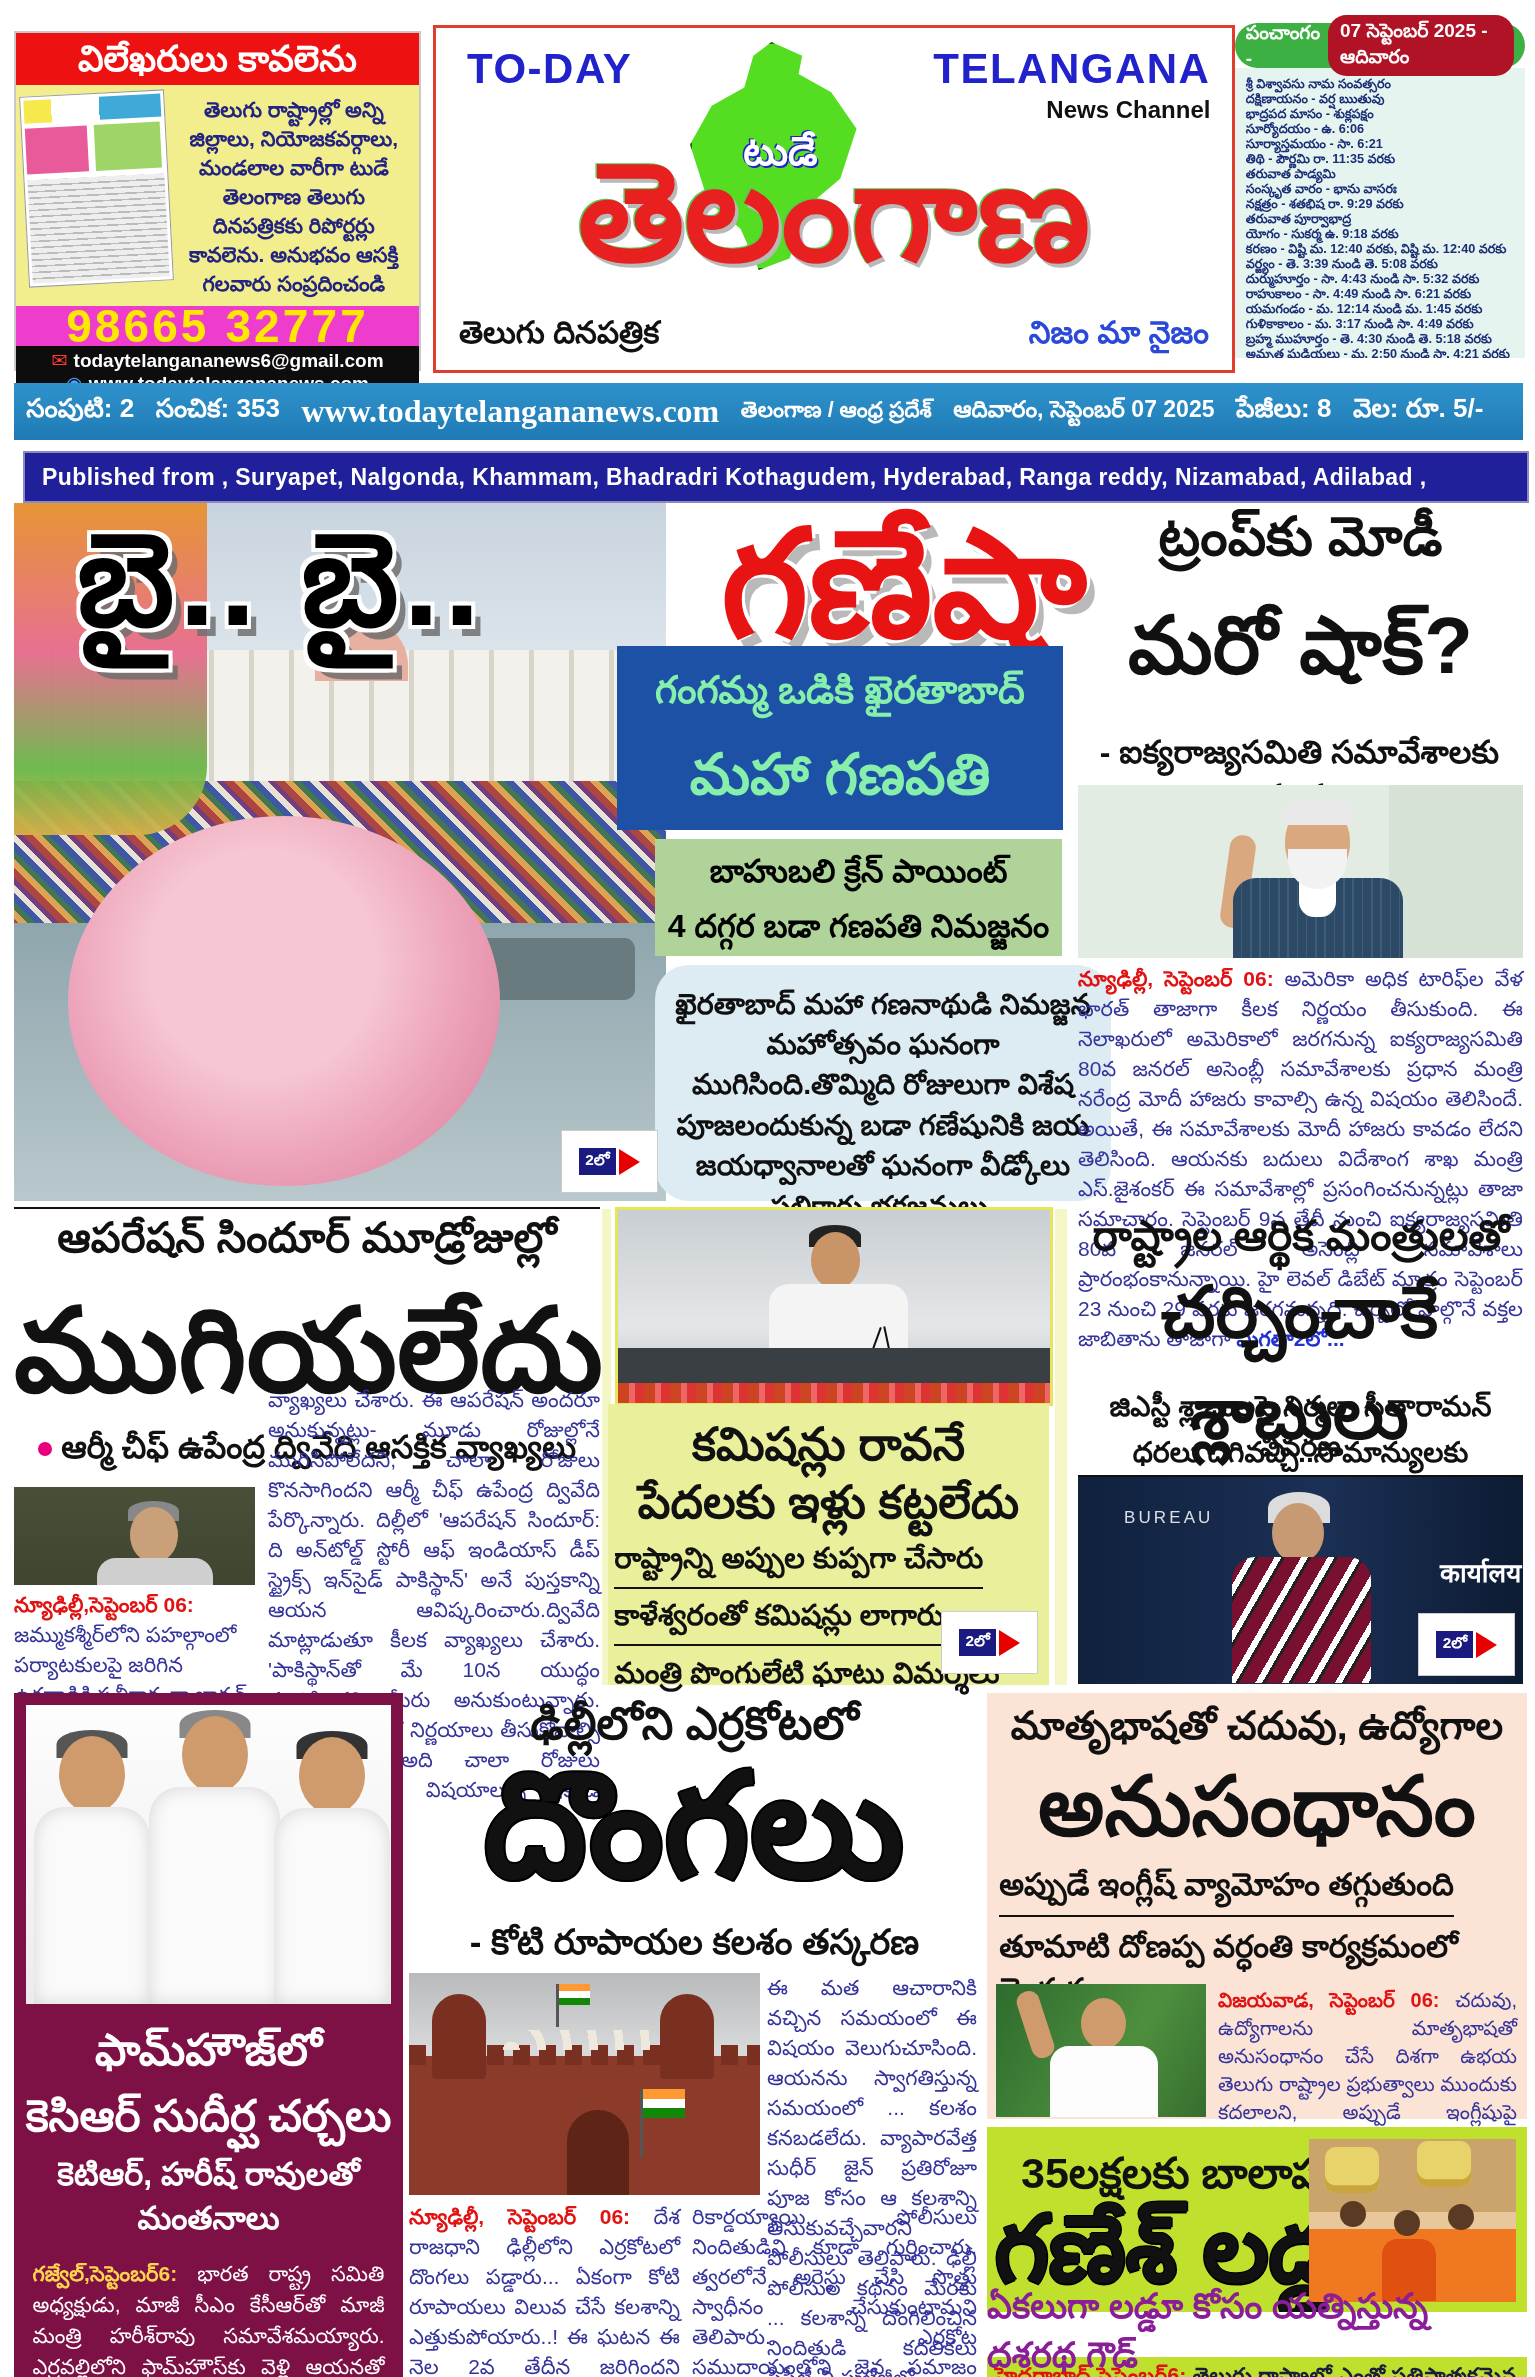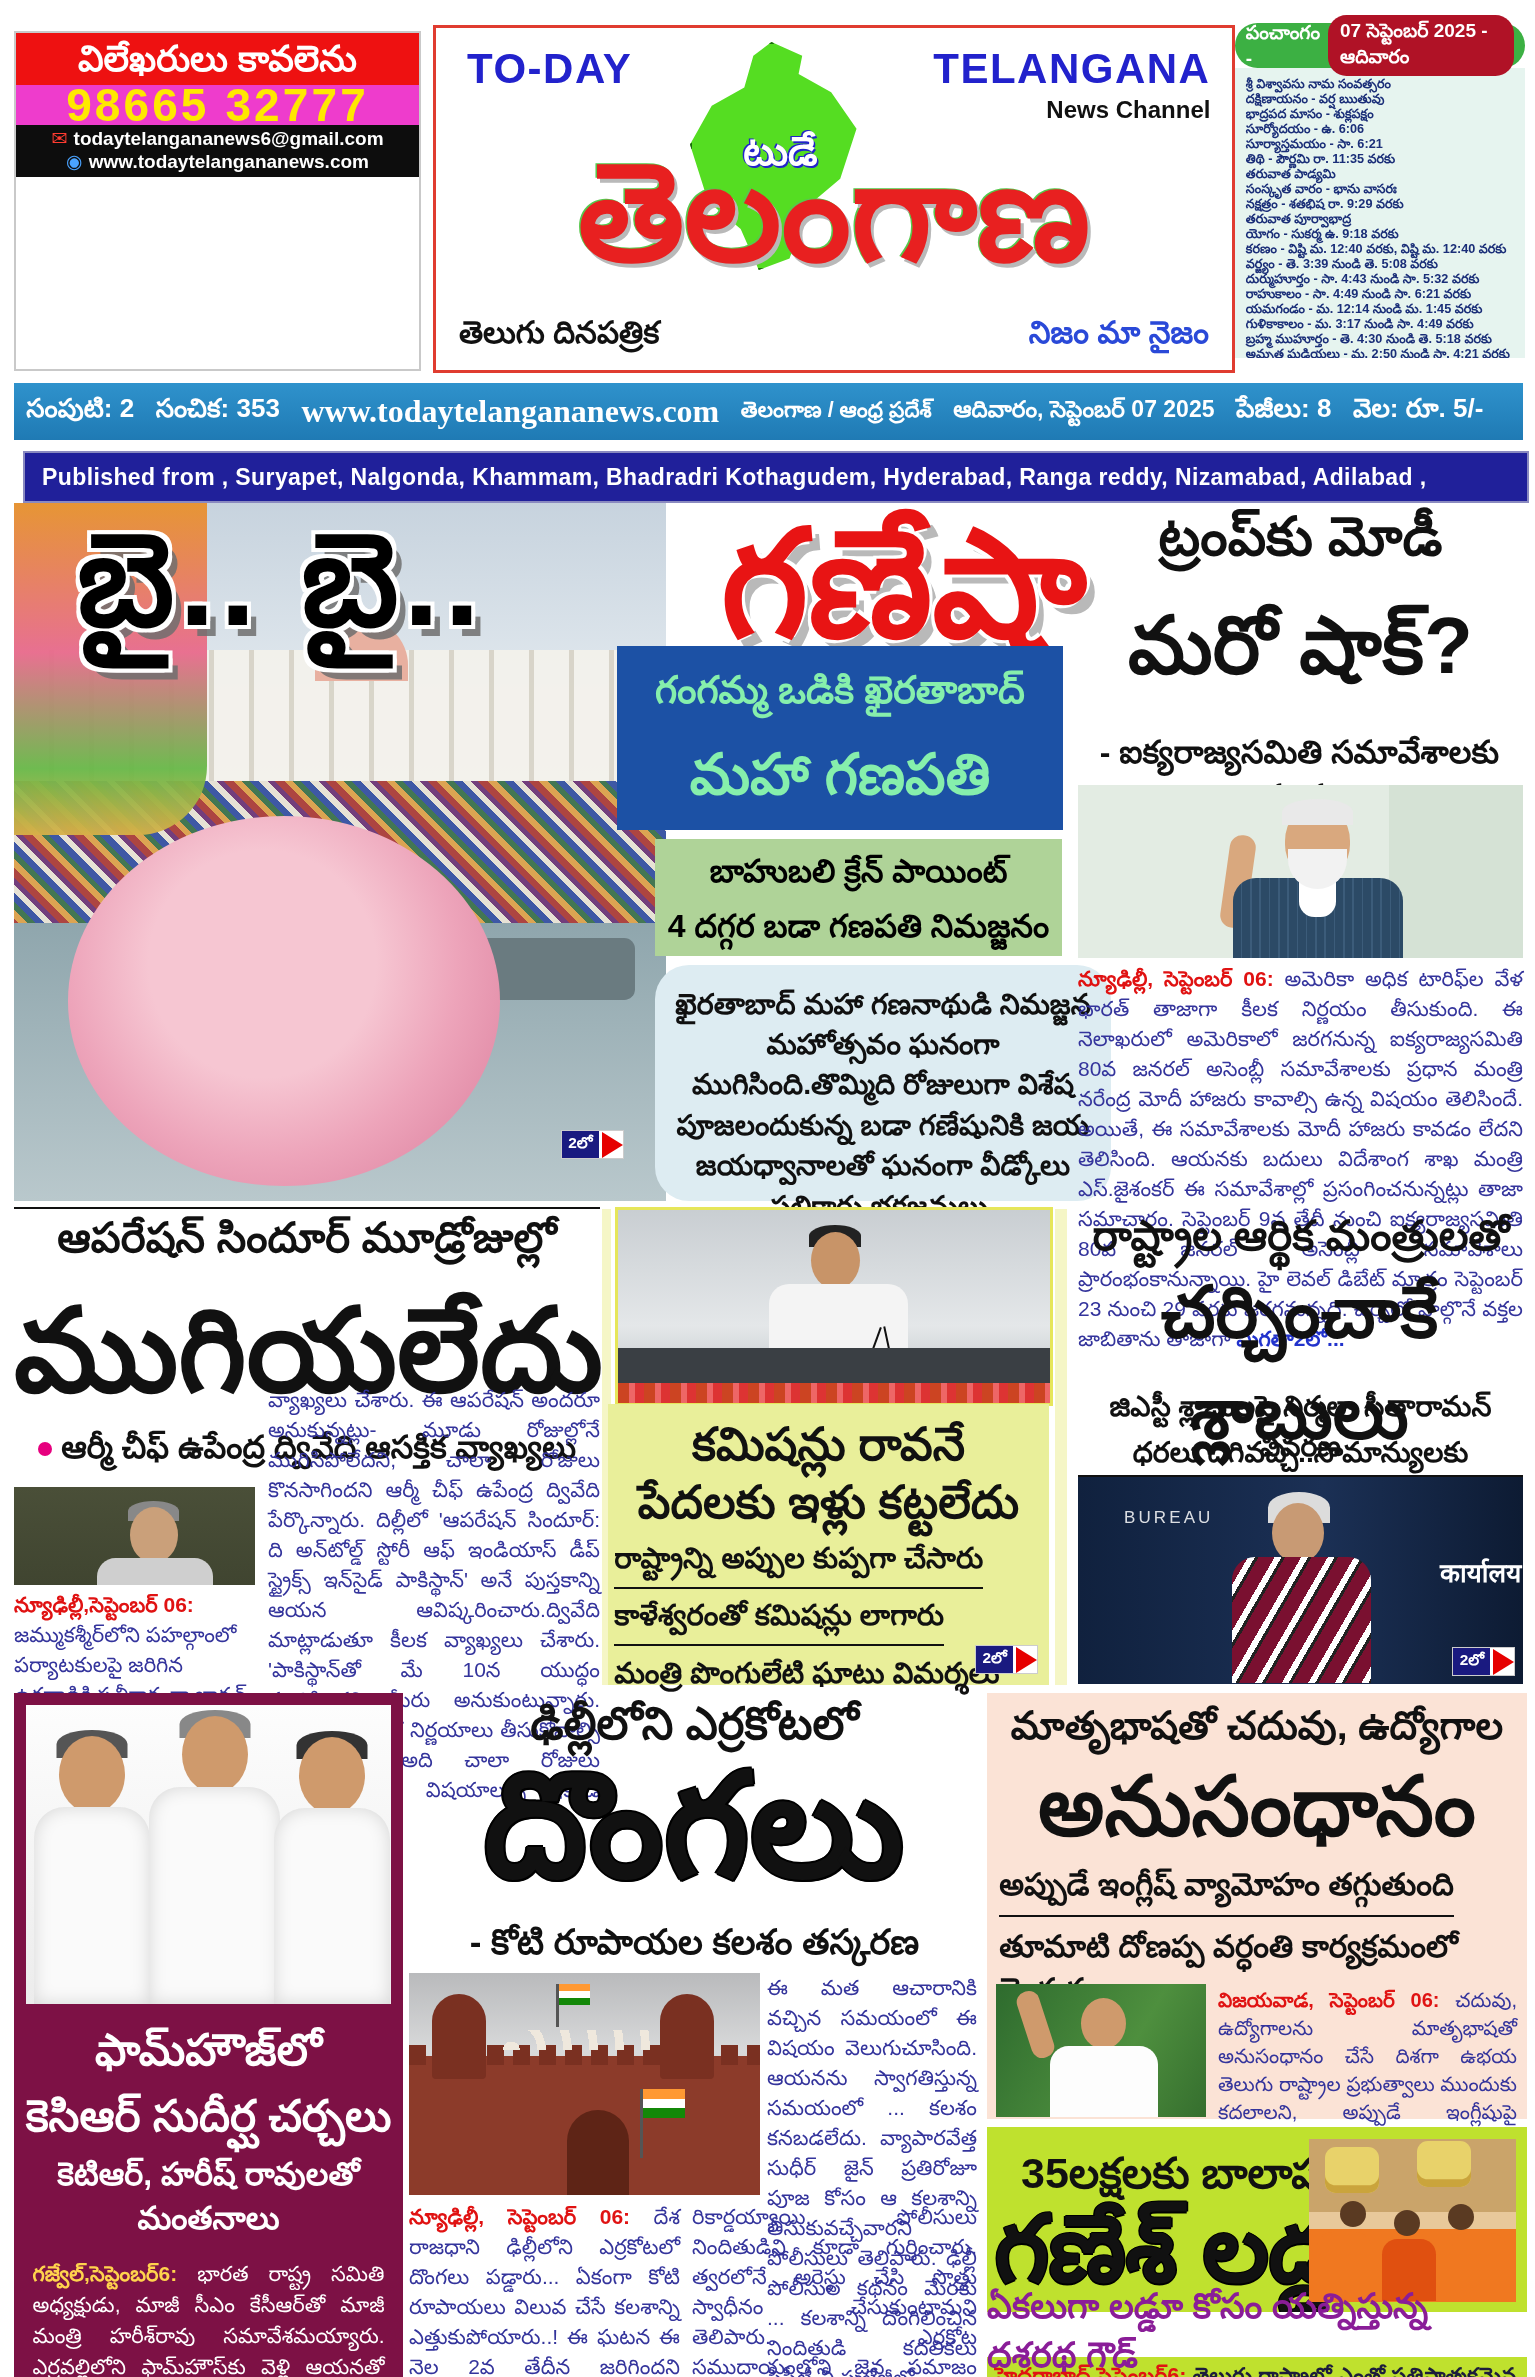--- a/index.html
+++ b/index.html
@@ -65,21 +65,21 @@
      text-shadow:-3.9px -3.9px 0 #fff,3.9px -3.9px 0 #fff,-3.9px 3.9px 0 #fff,3.9px 3.9px 0 #fff,9.3px 10.8px 0 rgba(110,110,110,.85);}
   .lead-red{font-weight:bold;font-size:150px;line-height:1;color:#e81414;white-space:nowrap;
      text-shadow:-3.1px -3.1px 0 #fff,3.1px -3.1px 0 #fff,-3.1px 3.1px 0 #fff,7.7px 9.3px 0 #b9b9b9;}
   .lead-blue-box{background:#1c51a5;color:#86efac;text-align:center;}
   .lead-blue-box .l1{font-size:38px;font-weight:bold;margin-top:23px;}
   .lead-blue-box .l2{font-size:57px;font-weight:bold;margin-top:20px;}
   .lead-green-box{background:#afd398;color:#000;text-align:center;font-weight:bold;}
   .lead-green-box .l1{font-size:32px;margin-top:14px;}
   .lead-green-box .l2{font-size:32px;margin-top:10.8px;}
   .lead-body{background:#ddecf2;border-radius:34px;color:#101010;font-weight:bold;font-size:28.5px;line-height:1.42;text-align:center;padding:18.5px 20px;}
-  .badge{display:flex;align-items:center;background:#fff;border:0.8px solid #ccc;padding:0;gap:3.1px;}
+  .badge{display:flex;align-items:center;background:#fff;border:0.8px solid #ccc;padding:17px;gap:3.1px;}
   .badge .pg{background:#1a1a80;color:#fff;font-weight:bold;font-size:15.4px;padding:3.1px 6.2px;}
   .badge .tri{width:0;height:0;border-top:13px solid transparent;border-bottom:13px solid transparent;border-left:21.6px solid #e60000;}
   
   .modi-kicker{font-size:54px;font-weight:bold;}
   .modi-head{font-size:80px;font-weight:bold;}
   .modi-sub{font-size:32px;font-weight:bold;}
   .photo-modi{background:linear-gradient(90deg,#e3ece3 0 70%,#d5e2d5 70%),repeating-linear-gradient(90deg,rgba(255,255,255,.25) 0 46px,rgba(0,0,0,.04) 46px 54px);overflow:hidden;}
   .modi-fig{position:absolute;left:147px;top:18.5px;width:185px;height:154px;}
   .modi-head-c{position:absolute;left:60px;top:0;width:65px;height:74px;border-radius:50% 50% 45% 45%;background:#d9a87e;}
   .modi-hair{position:absolute;left:57px;top:-4.6px;width:71px;height:26px;border-radius:50% 50% 0 0;background:#e9e9e9;}
@@ -171,20 +171,29 @@
   .lad-body{font-size:21.6px;font-weight:bold;color:#1c1c3c;}
   .gutter{background:#f5f6c6;}
 </style>
 </head>
 <body>
 
 <div class="page">
 
   <div class="abs adbox" style="left:14px;top:31px;width:403px;height:336px">
     <div class="ad-head">విలేఖరులు కావలెను</div>
+    <div class="ad-body">
+      <div class="ad-thumb">
+        <div class="t1"></div>
+        <div class="t2"></div>
+        <div class="t3"></div>
+        <div class="t4"></div>
+      </div>
+      <div class="ad-text">తెలుగు రాష్ట్రాల్లో అన్ని జిల్లాలు, నియోజకవర్గాలు, మండలాల వారీగా టుడే తెలంగాణ తెలుగు దినపత్రికకు రిపోర్టర్లు కావలెను. అనుభవం ఆసక్తి గలవారు సంప్రదించండి</div>
+    </div>
     <div class="ad-phone">98665 32777</div>
     <div class="ad-contact">
       <div class="row"><span class="mail-ic">✉</span><span>todaytelangananews6@gmail.com</span></div>
       <div class="row"><span class="web-ic">◉</span><span>www.todaytelangananews.com</span></div>
     </div>
   </div>
 
   <div class="abs masthead" style="left:433px;top:25px;width:796px;height:342px">
     <div class="abs mh-today" style="left:31px;top:17px">TO-DAY</div>
     <div class="abs mh-telangana" style="right:21.6px;top:17px">TELANGANA</div>

